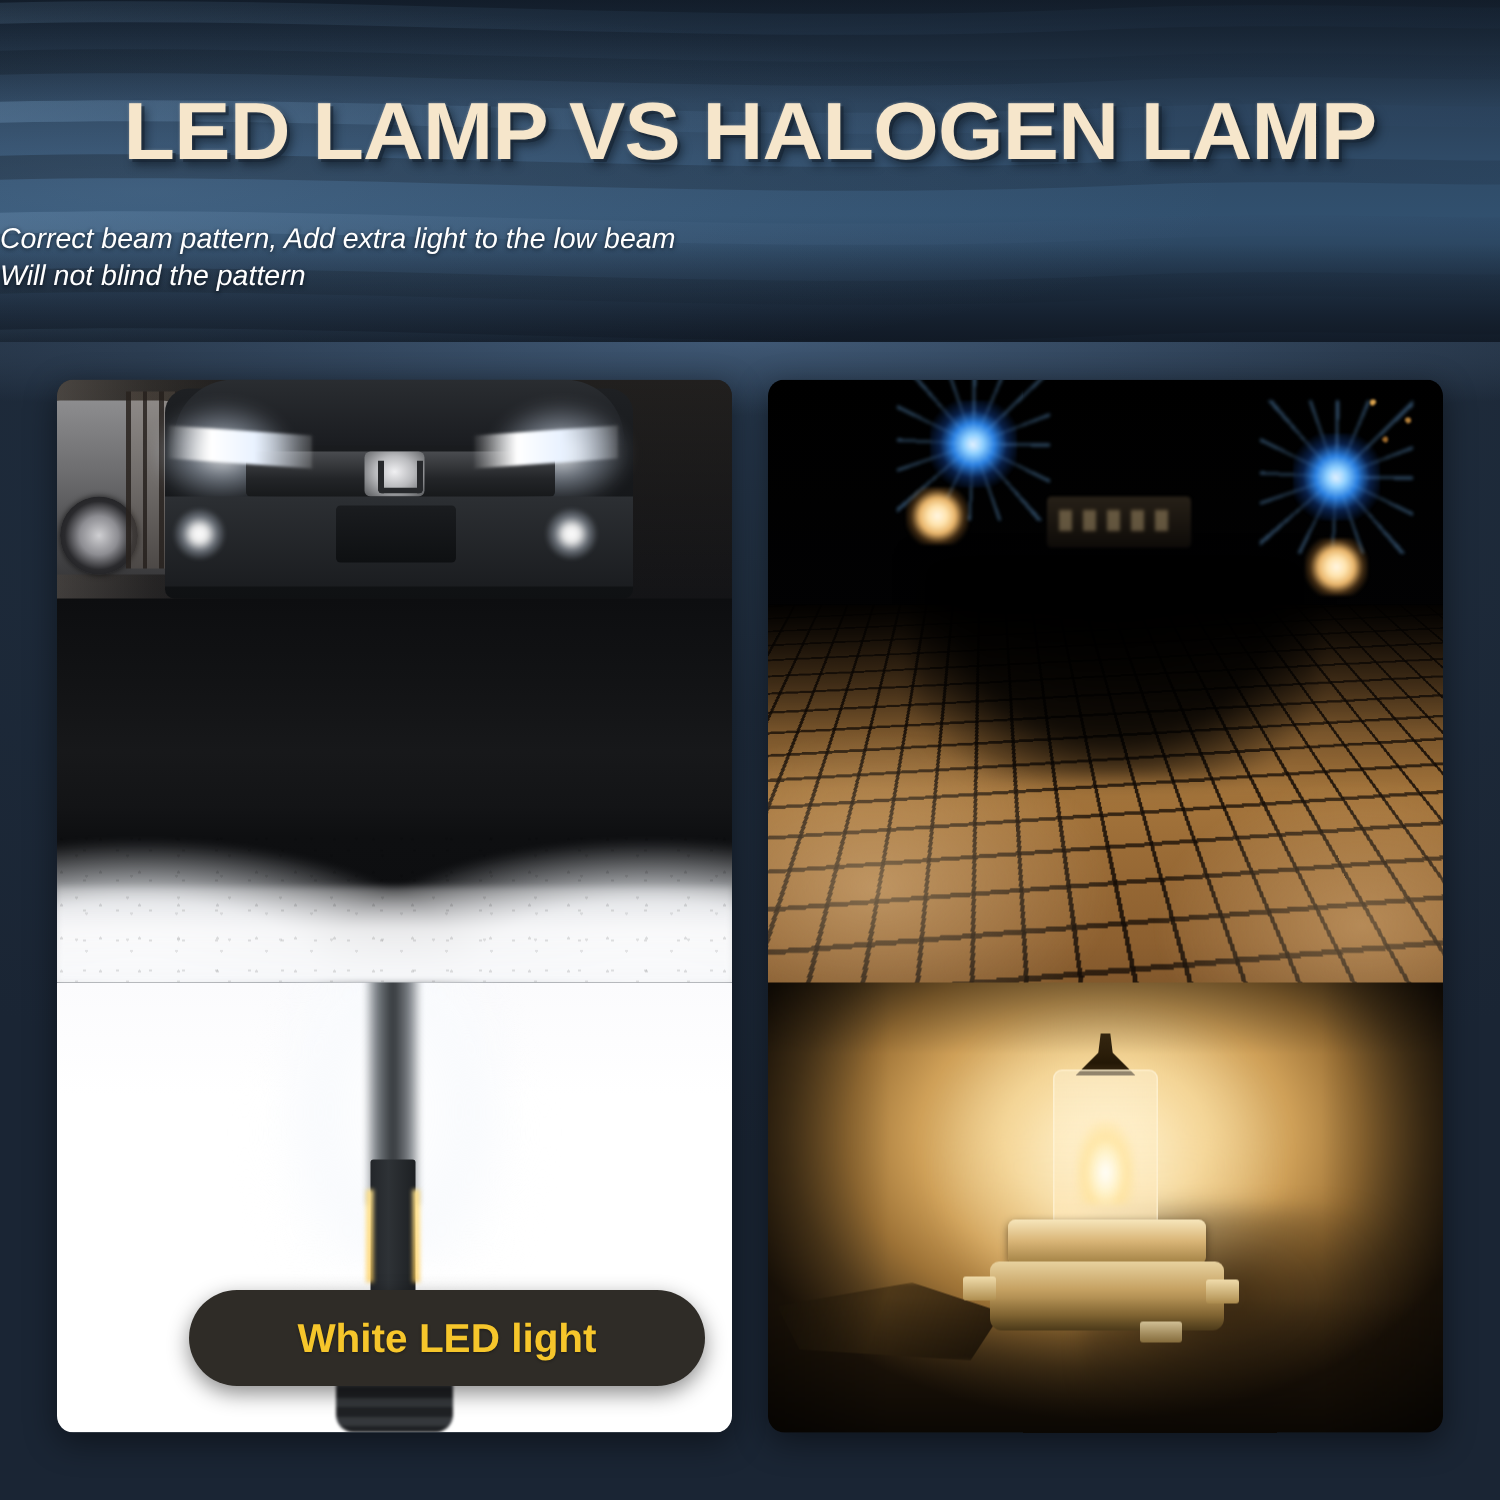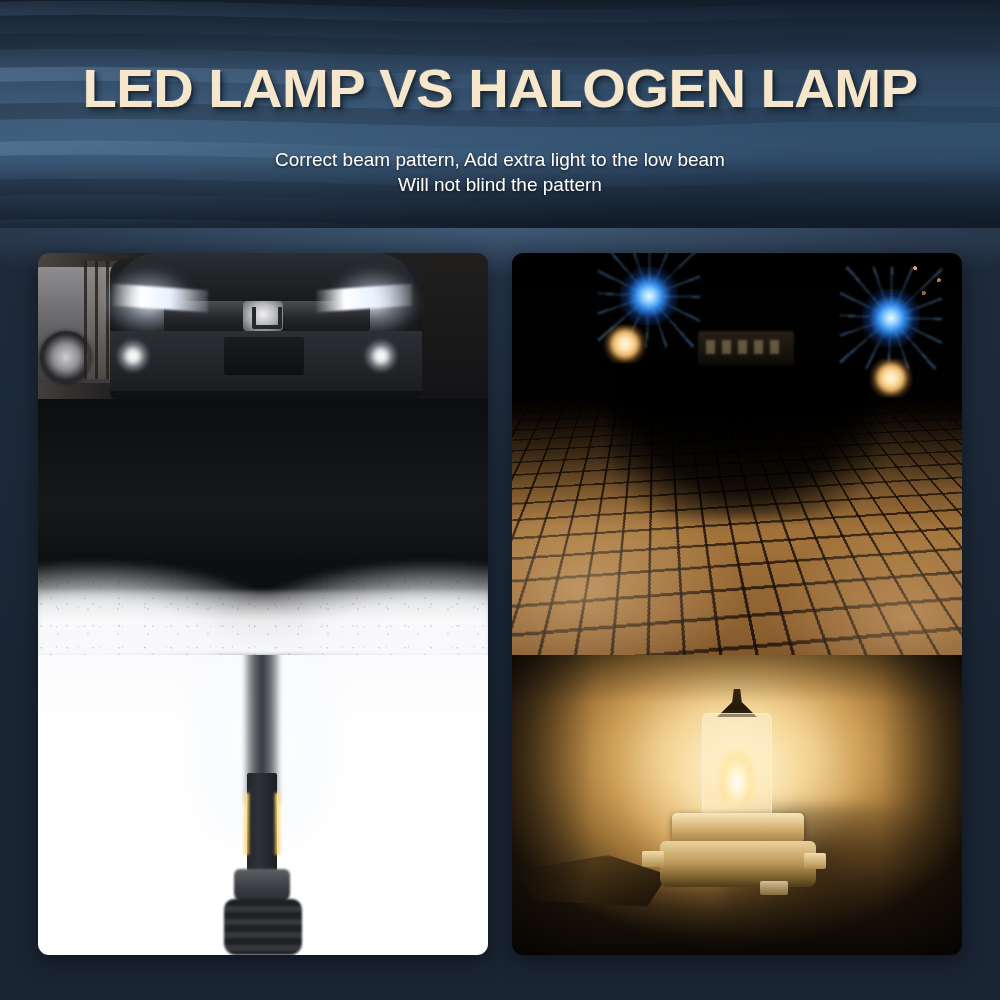--- a/index.html
+++ b/index.html
@@ -39,25 +39,25 @@
     transform:scaleX(1.04);
     text-shadow:
       2px 2px 0 rgba(20,32,48,.55),
       3px 4px 6px rgba(8,14,22,.55),
       0 0 2px rgba(255,250,240,.35);
     white-space:nowrap;
   }
 
   .subtitle {
     position:absolute; left:0; top:147px; width:1000px;
-    text-align:center;
     color:#ffffff;
     font-size:19px;
     line-height:25px;
     text-shadow:0 1px 3px rgba(6,12,20,.75);
+    font-style:italic;
   }
   .subtitle .l2 { display:block; }
 
   
   .body-bg {
     position:absolute; left:0; top:228px; width:1000px; height:772px;
     background:
       radial-gradient(90% 70% at 50% 0%, #27394e 0%, #1e2b3b 45%, #1a2534 100%);
   }
   .body-bg::before{
@@ -470,20 +470,23 @@
   <div class="photo photo-bottom">
     <div class="led-bulb-scene"></div>
     <div class="led-halo"></div>
     <div class="led-bulb-glow"></div>
     <div class="led-shaft"></div>
     <div class="led-chip"></div>
     <div class="led-neck"></div>
     <div class="led-base"></div>
   </div>
 
+  <div class="badge badge-led">
+    <span class="badge-text">White LED light</span>
+  </div>
 </div>
 
 <div class="panel panel-right">
 
   <div class="photo photo-top">
     <div class="hal-road"></div>
     <div class="hal-tile"></div>
     <div class="hal-tile-shade"></div>
     <div class="hal-cardark"></div>
     <div class="hal-plate"></div>

